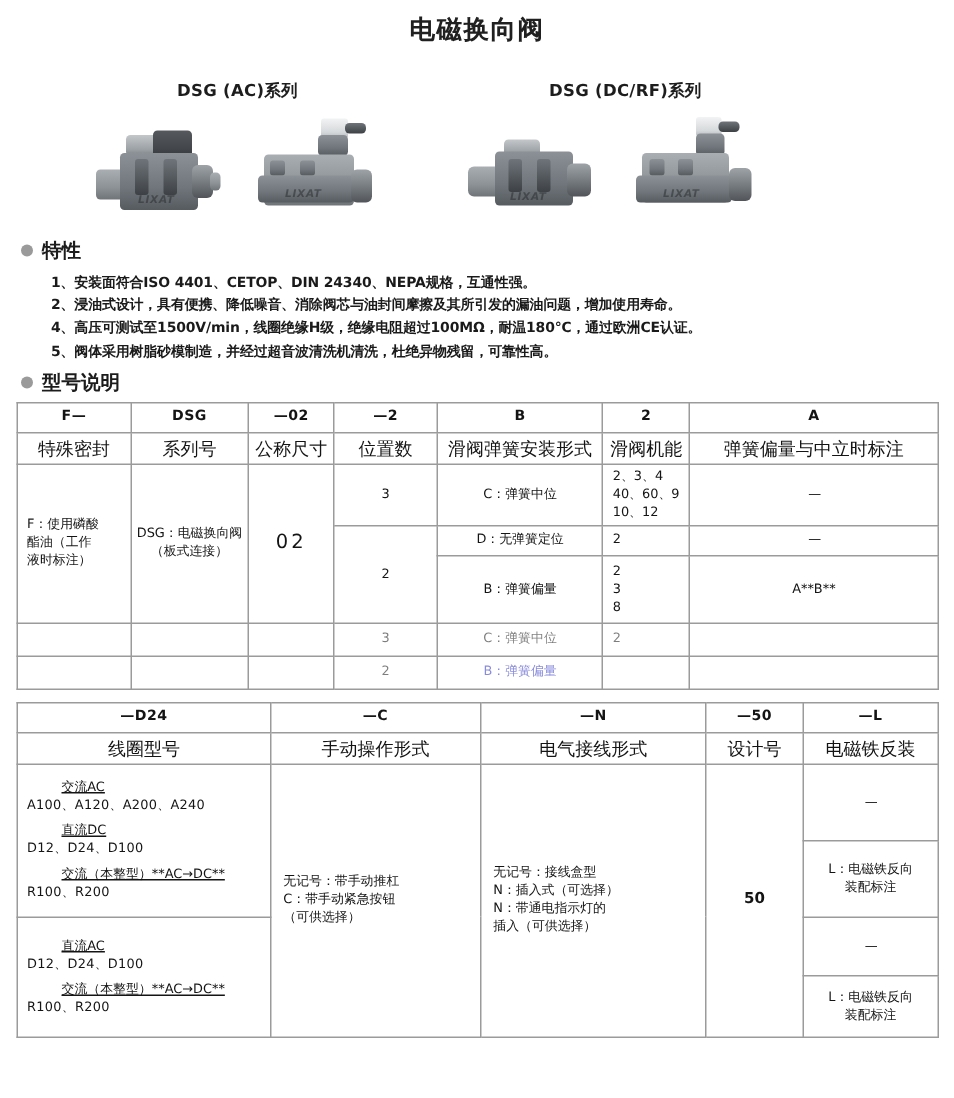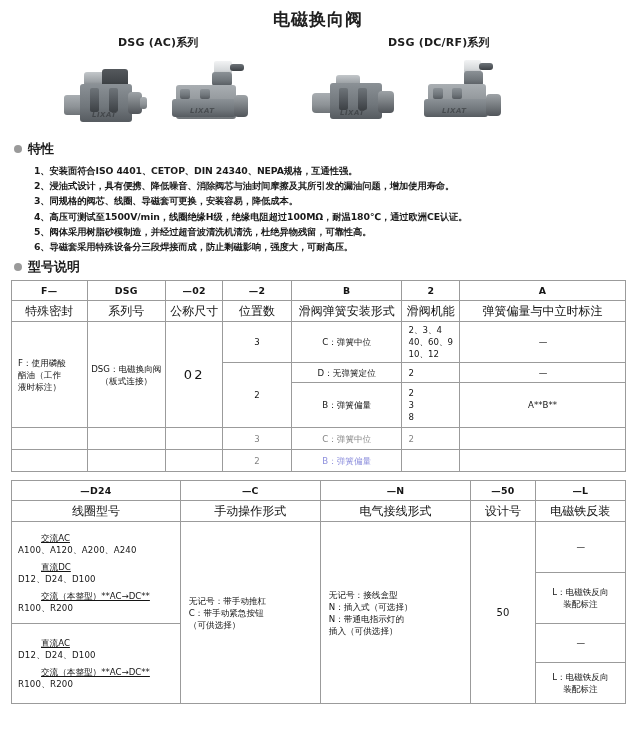--- a/index.html
+++ b/index.html
@@ -23,32 +23,32 @@
     font-weight: bold;
     letter-spacing: 1px;
     padding-top: 8px;
     color: #202020;
   }
 
   
   .showcase {
     position: relative;
     height: 105px;
-    margin-top: 4px;
+    margin-top: 22px;
   }
   .series-label {
     position: absolute;
     font-size: 11px;
     font-weight: bold;
     color: #1d1d1d;
     letter-spacing: 0.2px;
     white-space: nowrap;
   }
   .series-label.ac  { left: 118px; top: 0px; }
-  .series-label.dcrf{ left: 388px; top: 0px; }
+  .series-label.dcrf{ left: 366px; top: 0px; }
 
   .valve-group { position: absolute; top: 20px; font-style: italic; }
   .valve-group.g1 { left: 62px; }
   .valve-group.g2 { left: 166px; }
   .valve-group.g3 { left: 312px; }
   .valve-group.g4 { left: 420px; }
 
   .valve { position: relative; width: 96px; height: 78px; }
 
   
@@ -216,24 +216,22 @@
 </div>
 
 <div class="section-head">
   <span class="bullet-dot"></span>
   <span>特性</span>
 </div>
 
 <ul class="features">
   <li>1、安装面符合ISO 4401、CETOP、DIN 24340、NEPA规格，互通性强。</li>
   <li>2、浸油式设计，具有便携、降低噪音、消除阀芯与油封间摩擦及其所引发的漏油问题，增加使用寿命。</li>
-  <li>3、同规格的阀芯、线圈、导磁套可更换，安装容易，降低成本。</li>
   <li>4、高压可测试至1500V/min，线圈绝缘H级，绝缘电阻超过100MΩ，耐温180℃，通过欧洲CE认证。</li>
   <li>5、阀体采用树脂砂模制造，并经过超音波清洗机清洗，杜绝异物残留，可靠性高。</li>
-  <li>6、导磁套采用特殊设备分三段焊接而成，防止剩磁影响，强度大，可耐高压。</li>
 </ul>
 
 <div class="section-head" style="margin-top:4px;">
   <span class="bullet-dot"></span>
   <span>型号说明</span>
 </div>
 
 <div class="model-tables">
 
   <table class="spec">
@@ -371,21 +369,21 @@
           <div class="cell-left" style="padding-left:14px;">（可供选择）</div>
         </td>
 
         <td rowspan="4" class="cell-multi">
           <div class="cell-left">无记号：接线盒型</div>
           <div class="cell-left">N：插入式（可选择）</div>
           <div class="cell-left">N：带通电指示灯的</div>
           <div class="cell-left" style="padding-left:16px;">插入（可供选择）</div>
         </td>
 
-        <td rowspan="4" class="cell-plain" style="font-size:10px;">50</td>
+        <td rowspan="4" class="cell-plain" style="font-size:10px;font-weight:bold;">50</td>
 
         <td class="dash" style="height:46px;">—</td>
       </tr>
 
       <tr>
         <td class="cell-multi" style="height:46px;">
           <div>L：电磁铁反向</div>
           <div>装配标注</div>
         </td>
       </tr>

